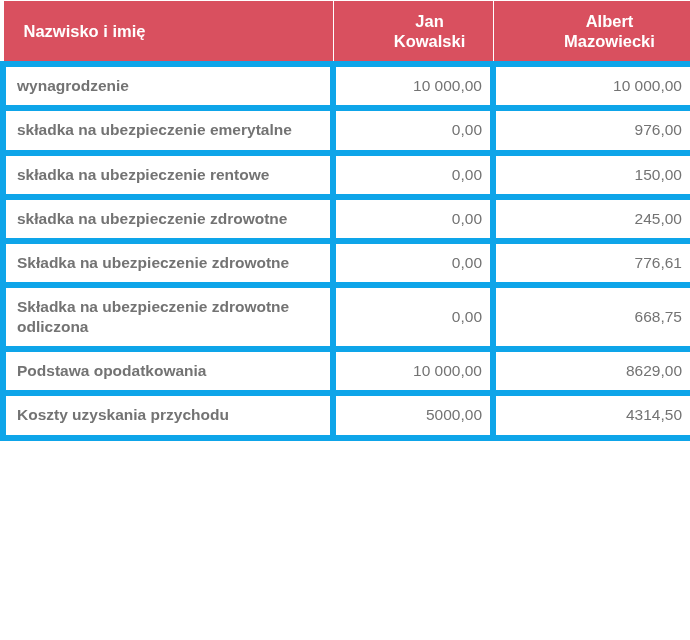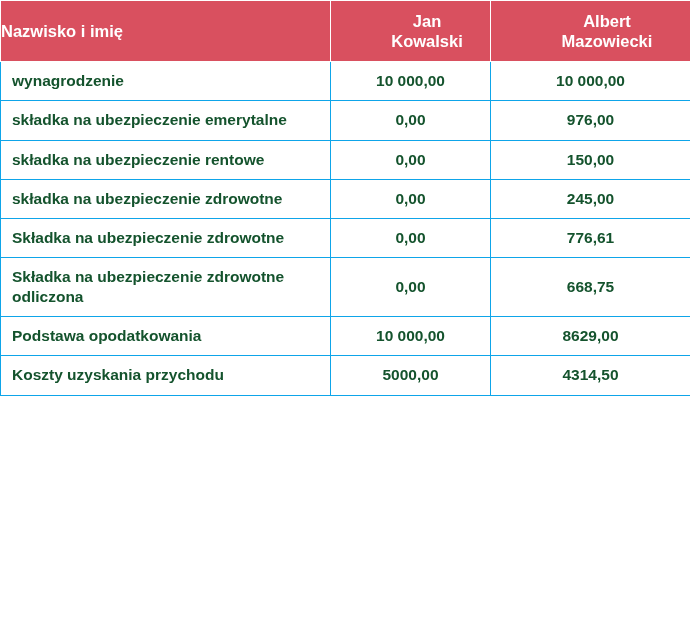--- a/index.html
+++ b/index.html
@@ -26,43 +26,43 @@
     background: #d9505f;
     color: #ffffff;
     font-size: 16.5px;
     font-weight: bold;
     padding: 10px 8px;
     border: 1px solid #ffffff;
     line-height: 1.22;
   }
   #payroll-table th.h-label {
     text-align: left;
-    padding-left: 0;
+    padding-left: 20px;
     vertical-align: middle;
   }
   #payroll-table th.h-val {
     text-align: center;
     vertical-align: middle;
     padding-left: 41px;
   }
   #payroll-table td {
-    border: 1px solid #0ea5e9;
+    border: 6px solid #0ea5e9;
     font-size: 15.5px;
-    color: #14532d;
+    color: #737373;
     line-height: 1.3;
     padding: 9px 8px;
   }
   #payroll-table td.cell-label {
     text-align: left;
     padding-left: 11px;
     font-weight: bold;
   }
   #payroll-table td.cell-val {
-    text-align: center;
-    font-weight: bold;
+    text-align: right;
+    font-weight: normal;
   }
   .hdr-line { display: block; }
 </style>
 </head>
 <body>
 
 <table id="payroll-table">
   <colgroup>
     <col class="c-label">
     <col class="c-v1">

